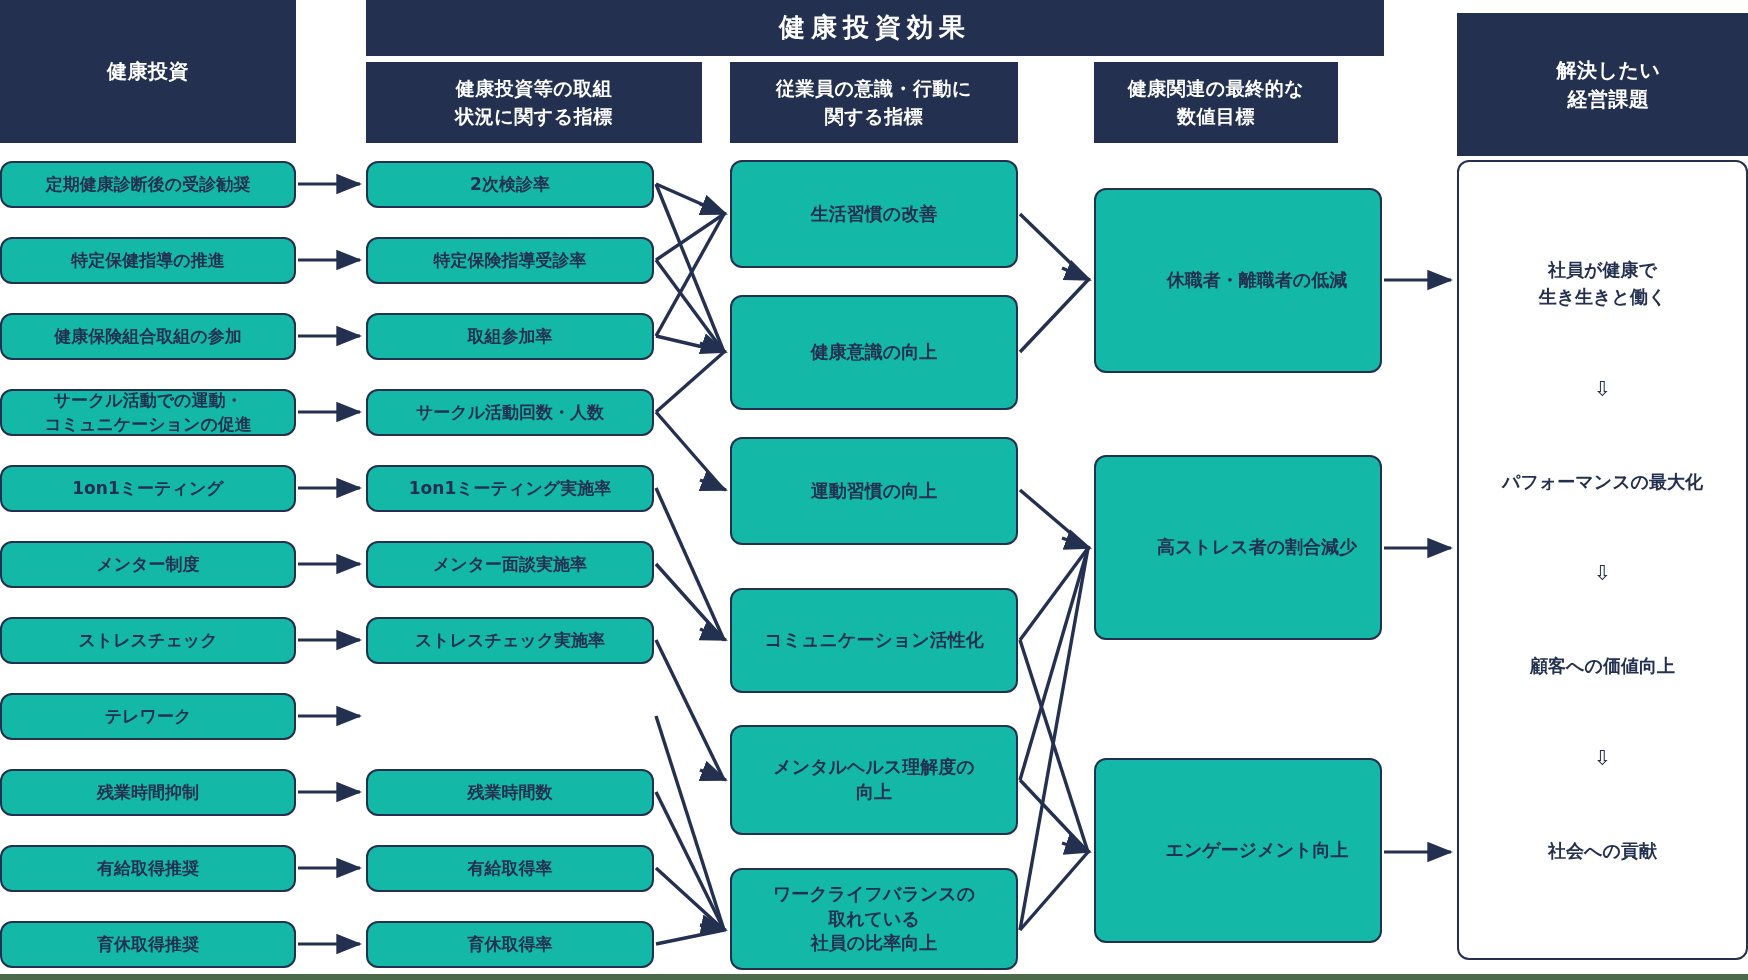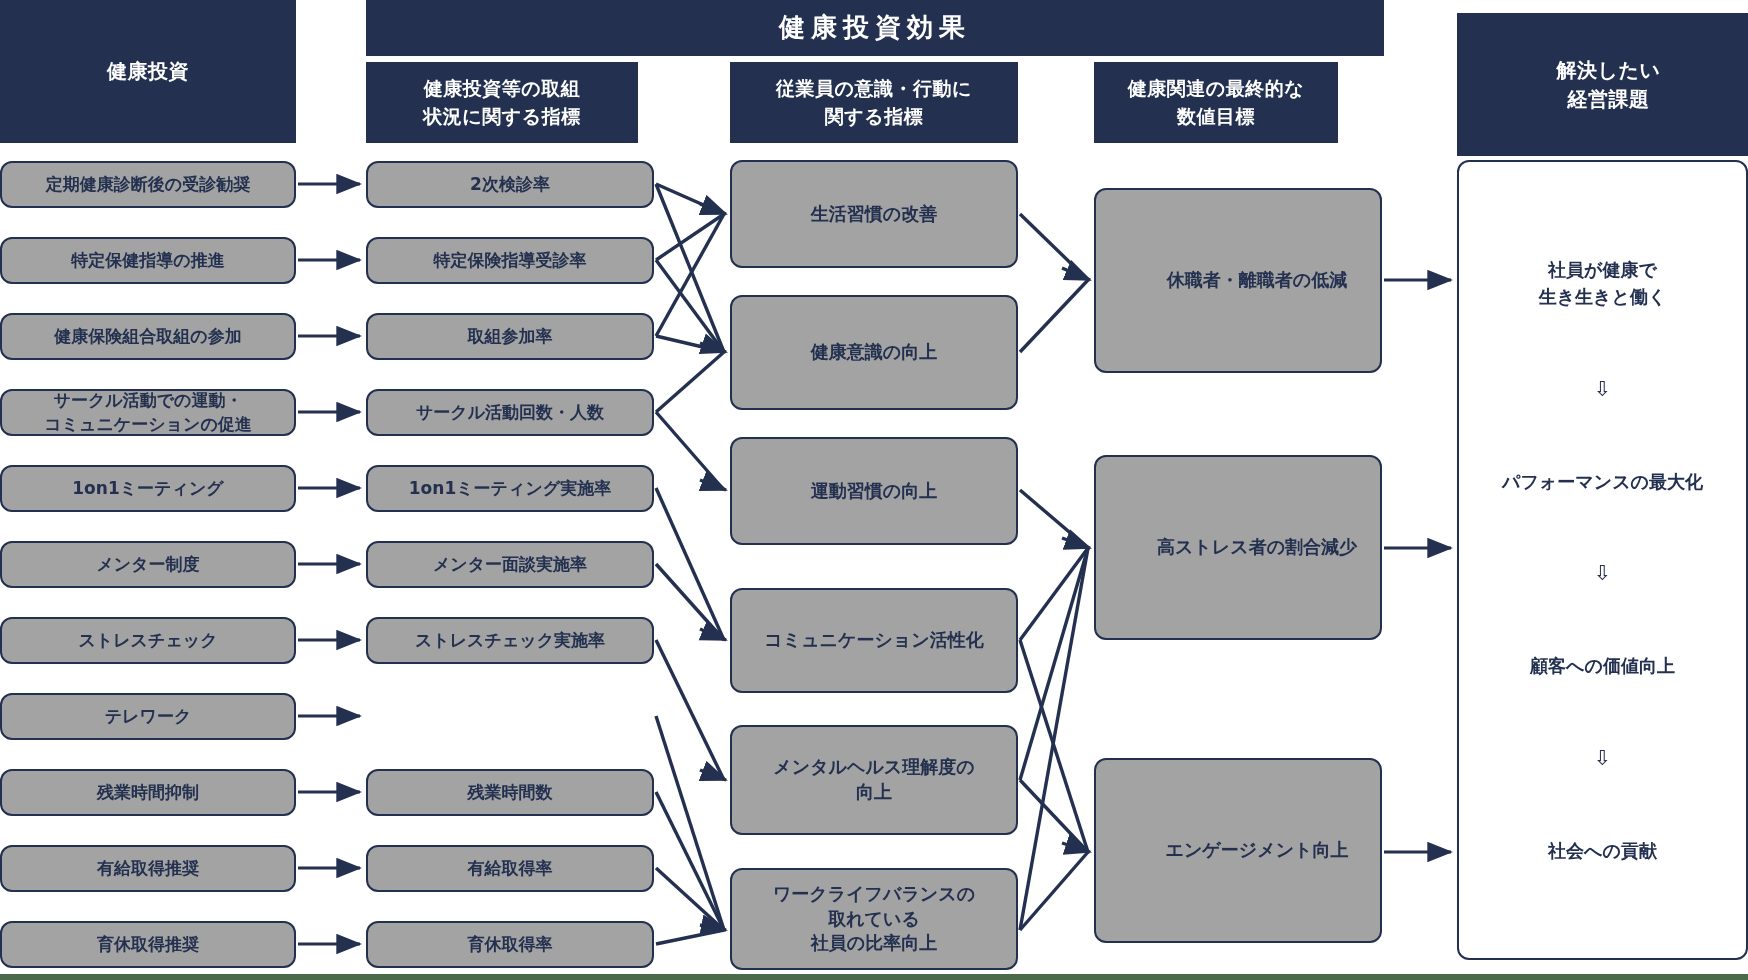--- a/index.html
+++ b/index.html
@@ -30,29 +30,29 @@
     display: flex;
     align-items: center;
     justify-content: center;
     text-align: center;
     font-weight: bold;
     line-height: 1.45;
     letter-spacing: 0.5px;
   }
   #hdr-invest   { left: 0;    top: 0;  width: 296px; height: 143px; font-size: 20px; }
   #hdr-effect   { left: 366px; top: 0;  width: 1018px; height: 56px; font-size: 26px; letter-spacing: 6px; }
-  #hdr-kpi1     { left: 366px; top: 62px; width: 272px; height: 81px; font-size: 19px; }
+  #hdr-kpi1     { left: 366px; top: 62px; width: 336px; height: 81px; font-size: 19px; }
   #hdr-kpi2     { left: 730px; top: 62px; width: 288px; height: 81px; font-size: 19px; }
   #hdr-kpi3     { left: 1094px; top: 62px; width: 244px; height: 81px; font-size: 19px; }
   #hdr-issue    { left: 1457px; top: 13px;  width: 291px; height: 143px; font-size: 20px; padding-left: 12px; }
 
   
   .box {
     position: absolute;
-    background: #a3a3a3;
+    background: #14b8a6;
     border: 2.3px solid #23304F;
     border-radius: 12px;
     color: #23304F;
     display: flex;
     align-items: center;
     justify-content: center;
     text-align: center;
     font-size: 17px;
     font-weight: bold;
     line-height: 1.38;

